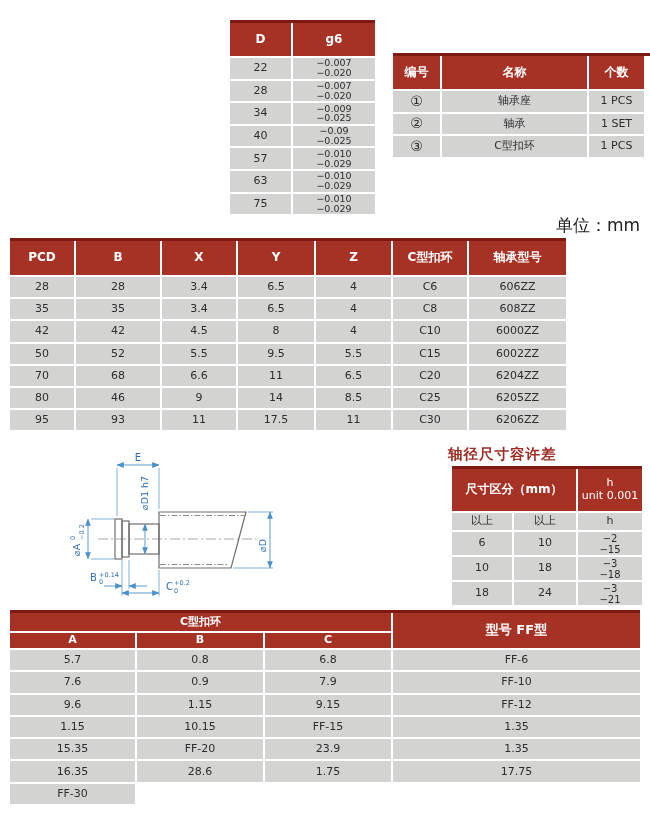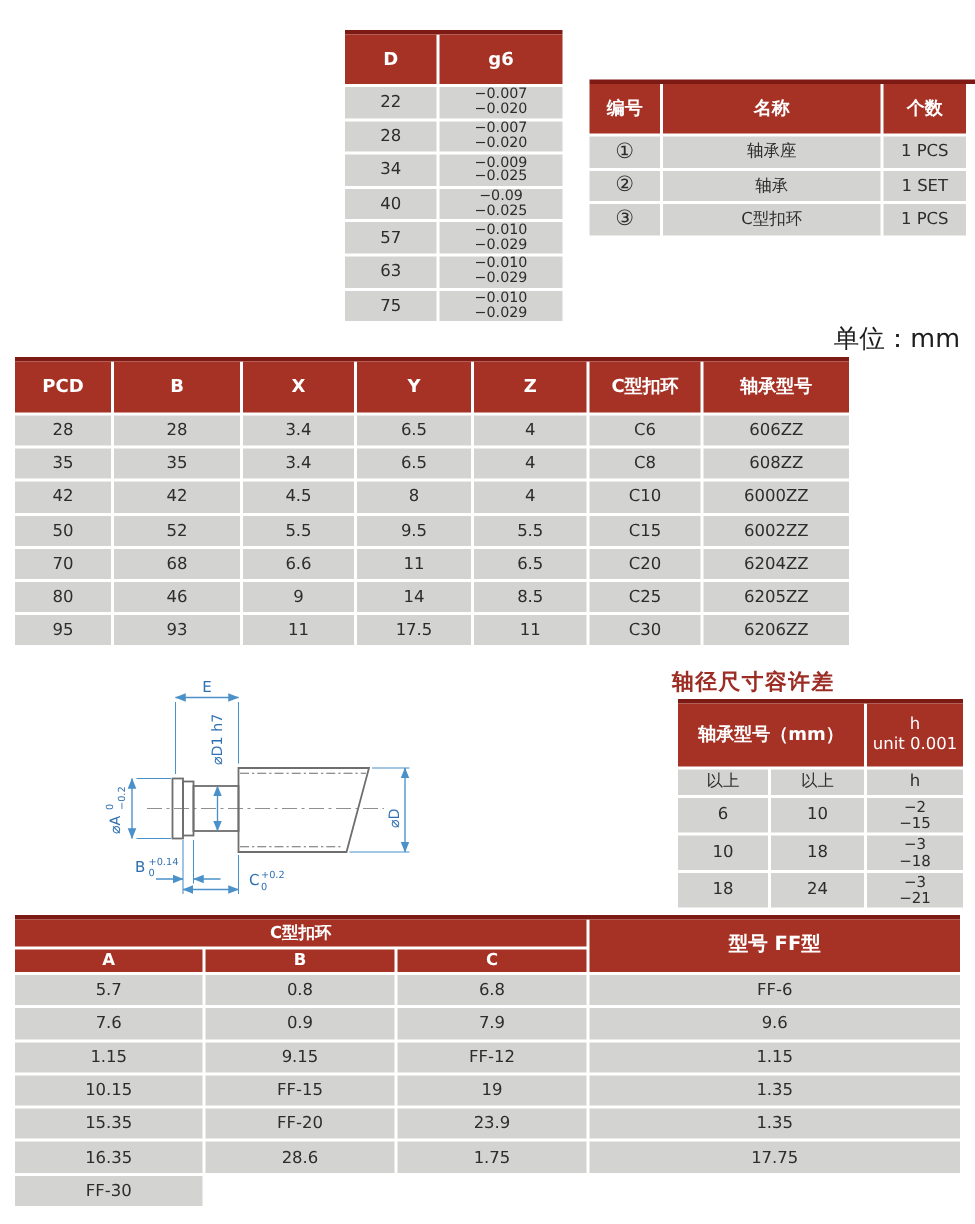--- a/index.html
+++ b/index.html
@@ -266,21 +266,21 @@
   <g>
     <line class="ext" x1="180" y1="72" x2="205" y2="72"></line>
     <line class="ext" x1="165" y1="128" x2="205" y2="128"></line>
     <line class="dim" x1="202" y1="72" x2="202" y2="128" marker-start="url(#arr)" marker-end="url(#arr)"></line>
     <text class="lab-s" transform="rotate(-90 198 112)" x="198" y="112">⌀D</text>
   </g>
 </svg>
 
 <div id="tol-title" class="abs">轴径尺寸容许差</div>
 <div id="tol" class="abs grid-table">
-  <div class="cell h cn span2">轴承型号（mm）</div>
+  <div class="cell h cn span2">尺寸区分（mm）</div>
   <div class="cell h hunit">
     <span>h</span>
     <span>unit 0.001</span>
   </div>
   <div class="cell sub">以上</div>
   <div class="cell sub">以上</div>
   <div class="cell sub">h</div>
 
     <div class="cell">6</div>
     <div class="cell">10</div>
@@ -312,31 +312,31 @@
   <div class="cell h abc">C</div>
 
     <div class="cell">5.7</div>
     <div class="cell">0.8</div>
     <div class="cell">6.8</div>
     <div class="cell">FF-6</div>
 
     <div class="cell">7.6</div>
     <div class="cell">0.9</div>
     <div class="cell">7.9</div>
+    <div class="cell">FF-10</div>
 
     <div class="cell">9.6</div>
     <div class="cell">1.15</div>
     <div class="cell">9.15</div>
     <div class="cell">FF-12</div>
 
     <div class="cell">1.15</div>
     <div class="cell">10.15</div>
     <div class="cell">FF-15</div>
 
-    <div class="cell">19</div>
     <div class="cell">1.35</div>
     <div class="cell">15.35</div>
     <div class="cell">FF-20</div>
 
     <div class="cell">23.9</div>
     <div class="cell">1.35</div>
     <div class="cell">16.35</div>
 
     <div class="cell">28.6</div>
     <div class="cell">1.75</div>

